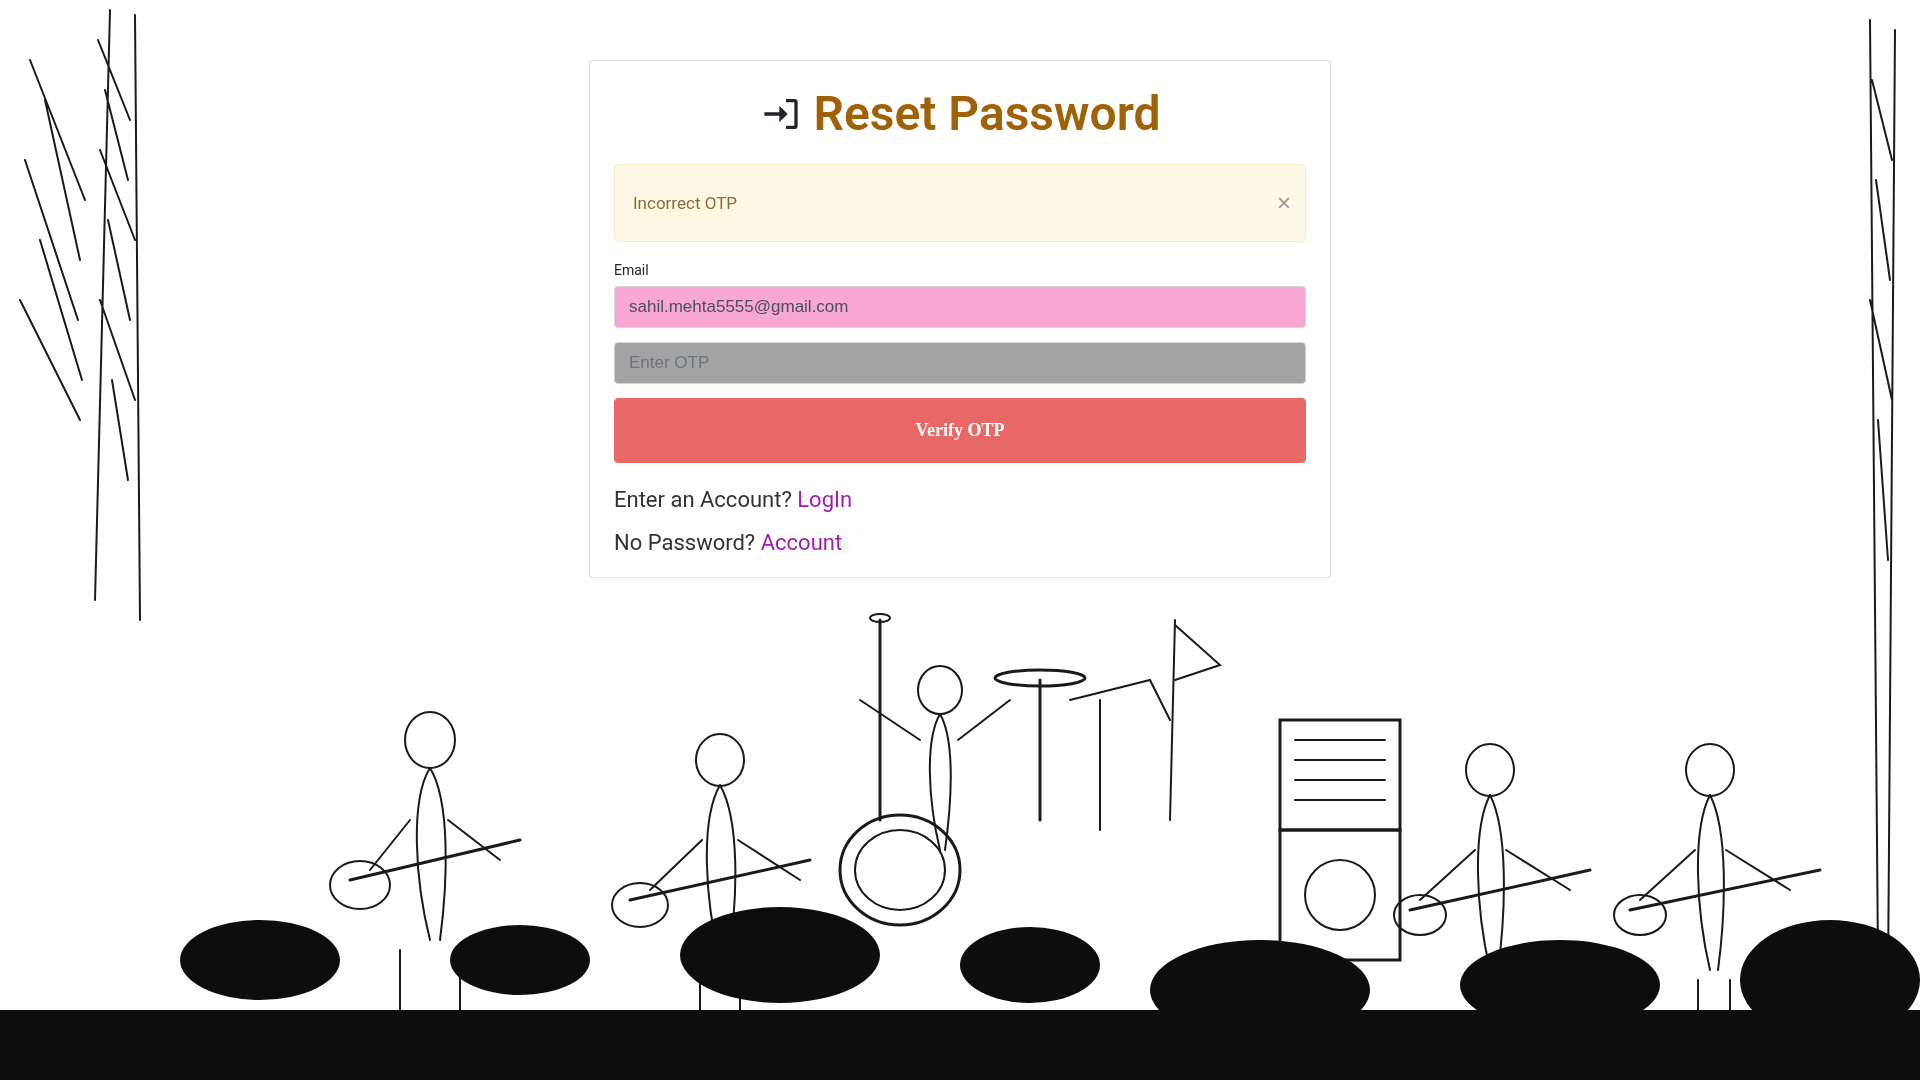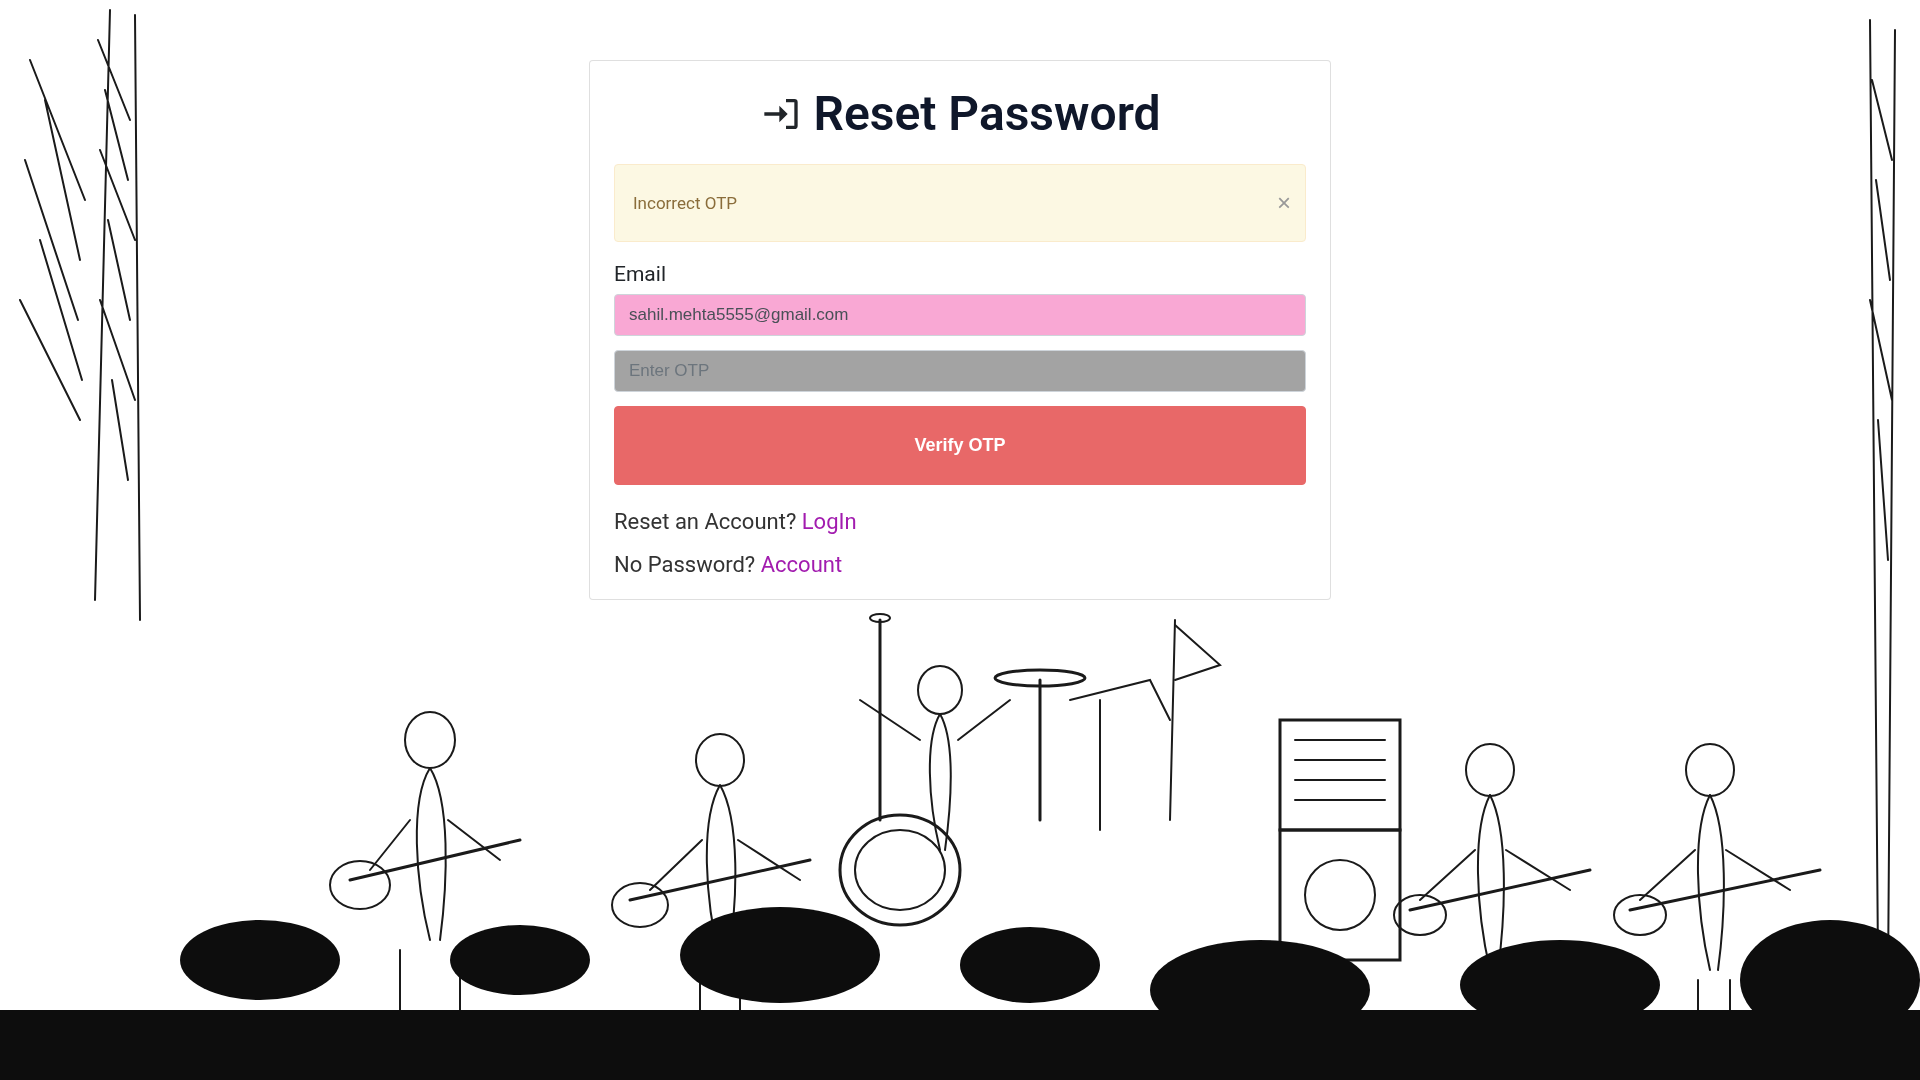--- a/index.html
+++ b/index.html
@@ -29,21 +29,21 @@
       width: 742px;
       margin: 60px auto 0;
       border: 1px solid rgba(0,0,0,0.125);
       border-radius: 4px;
       padding: 24px 24px 22px;
     }
     .page-title {
       text-align: center;
       font-size: 48px;
       font-weight: 600;
-      color: #0f172a;
+      color: #a16207;
       margin-bottom: 22px;
       display: flex;
       align-items: center;
       justify-content: center;
       gap: 10px;
     }
     .page-title .icon-wrap {
       display: inline-flex;
       align-items: center;
     }
@@ -69,49 +69,50 @@
       cursor: pointer;
       line-height: 1;
       font-weight: 300;
     }
     .form-group {
       margin-bottom: 14px;
     }
     .form-label {
       display: block;
       margin-bottom: 8px;
-      font-size: 21px;
+      font-size: 14px;
       color: #212529;
     }
     .form-control {
       width: 100%;
       padding: 10px 14px;
       font-size: 17px;
       border: 1px solid #ced4da;
       border-radius: 4px;
       color: #495057;
       background: #a3a3a3;
     }
     .form-control[readonly] {
       background: #f9a8d4;
       cursor: not-allowed;
     }
     .form-control::placeholder {
       color: #6c757d;
     }
     .btn {
       width: 100%;
-      padding: 28px;
+      padding: 21px;
       font-size: 18px;
       font-weight: 600;
       color: #fff;
       background: #e86868;
       border: 1px solid #e86868;
       border-radius: 4px;
       cursor: pointer;
+      font-family: Liberation Serif, serif;
     }
     .link-row {
       margin-top: 24px;
       font-size: 22px;
       color: #333;
     }
     .link-row + .link-row {
       margin-top: 18px;
     }
     .link {
@@ -212,19 +213,19 @@
     <input class="form-control" type="text" readonly="" value="sahil.mehta5555@gmail.com" style="">
   </div>
 
   <div class="form-group">
     <input class="form-control" type="text" placeholder="Enter OTP" style="">
   </div>
 
   <button class="btn">Verify OTP</button>
 
   <p class="link-row">
-    <span>Reset an Account? </span><a class="link">LogIn</a>
+    <span>Enter an Account? </span><a class="link">LogIn</a>
   </p>
 
   <p class="link-row">
     <span>No Password? </span><a class="link">Account</a>
   </p>
 </div>
 
 </body></html>

